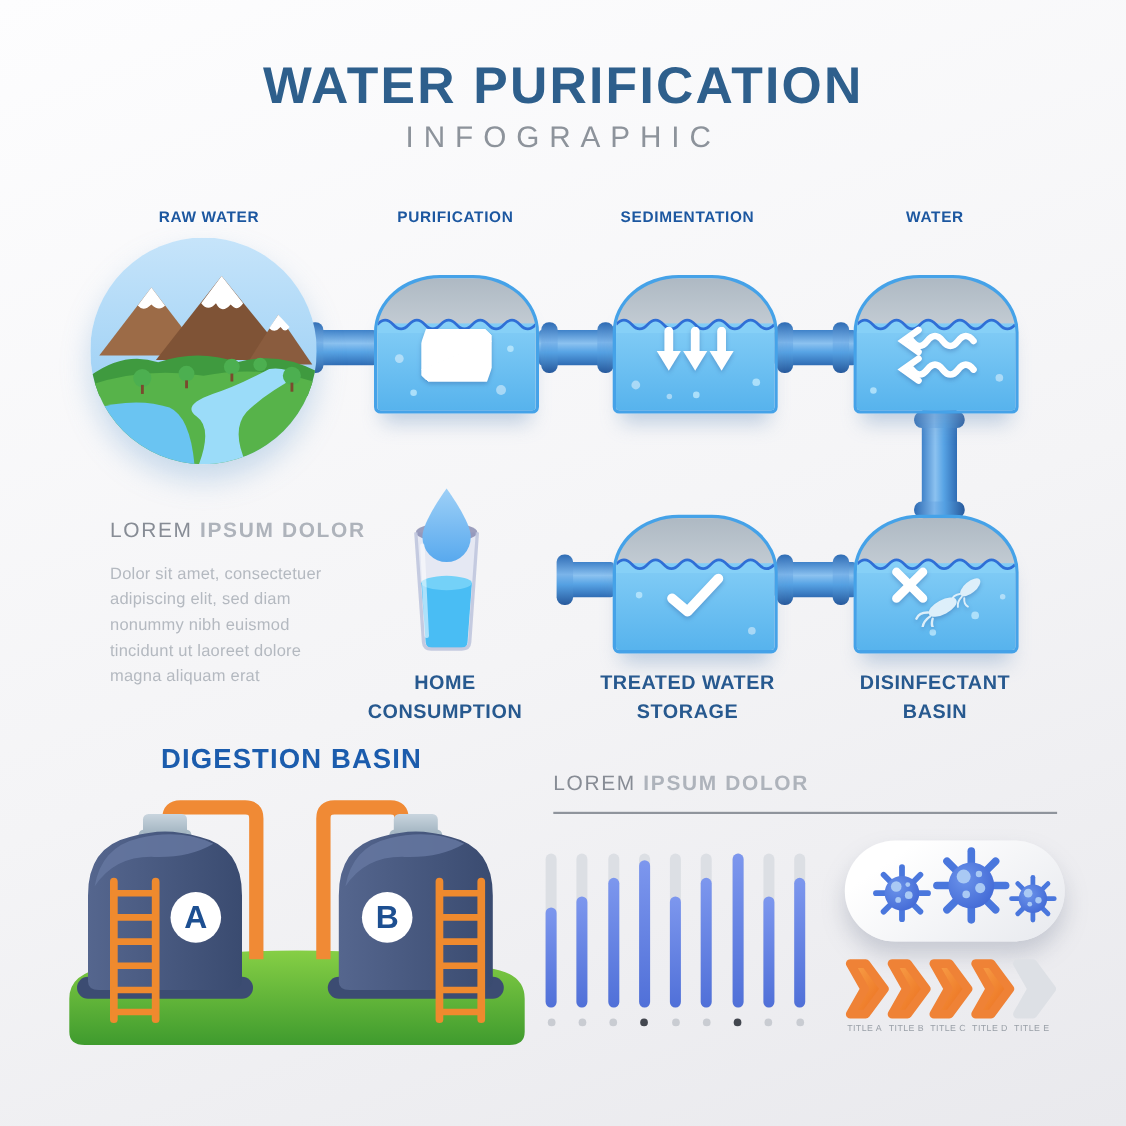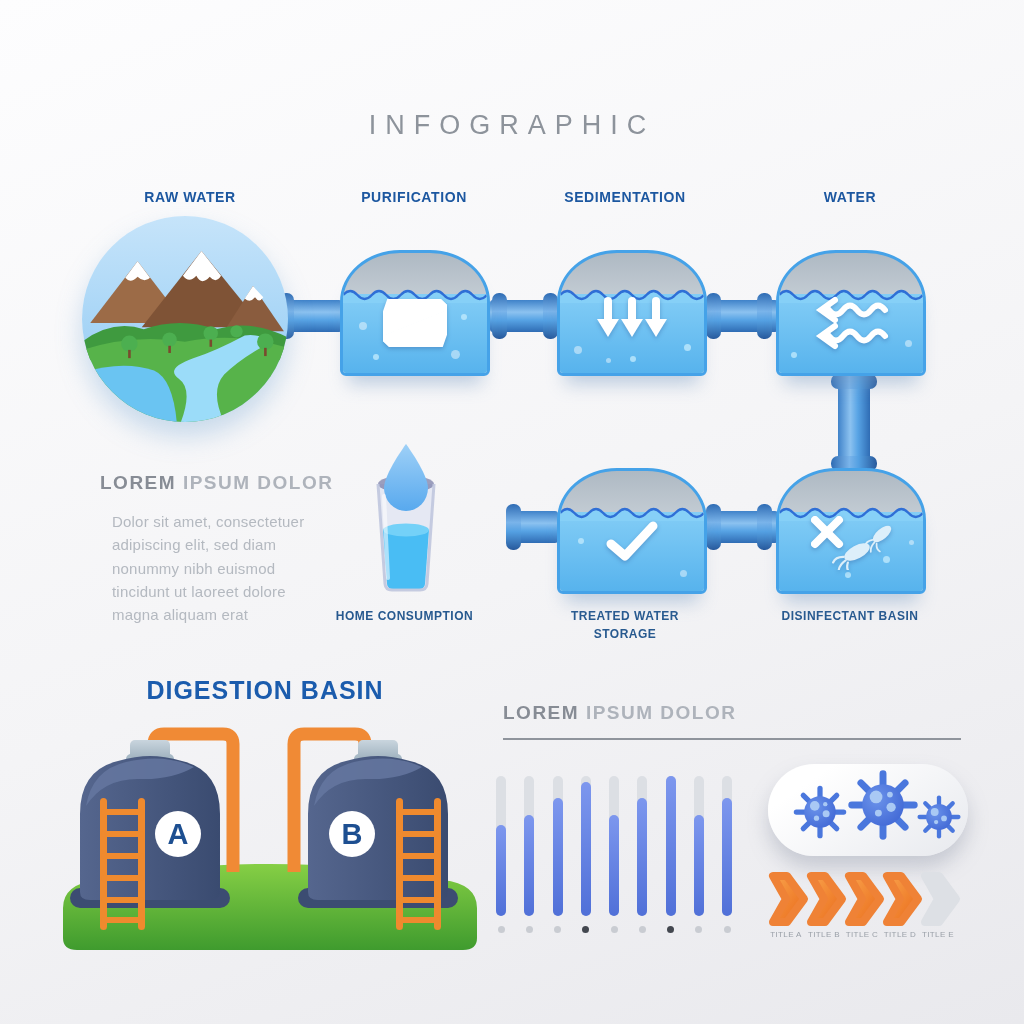--- a/index.html
+++ b/index.html
@@ -10,21 +10,21 @@
   }
   
   .title{position:absolute;top:50px;left:0;width:100%;text-align:center;
     font-size:47px;font-weight:800;letter-spacing:2px;color:#2e5f8c;}
   .subtitle{position:absolute;top:110px;left:0;width:100%;text-align:center;
     font-size:27px;font-weight:400;letter-spacing:9px;color:#8d939b;}
   
   .stage-label{position:absolute;width:200px;text-align:center;top:189px;
     font-size:14px;font-weight:700;letter-spacing:.6px;color:#1c57a0;}
   .stage2-label{position:absolute;text-align:center;top:607px;
-    font-size:12px;font-weight:700;letter-spacing:.5px;color:#27598f;line-height:1.5;}
+    font-size:18px;font-weight:700;letter-spacing:.5px;color:#27598f;line-height:1.5;}
   
   .tank{position:absolute;width:150px;height:126px;overflow:hidden;
     border:3px solid #45a2e8;border-radius:60px 60px 6px 6px / 52px 52px 6px 6px;
     background:linear-gradient(180deg,#aeb9c3 0%,#d6dde3 70%);
     box-shadow:0 16px 18px -8px rgba(120,155,195,.45);z-index:2;box-sizing:border-box;}
   .tank-water{position:absolute;left:0;right:0;bottom:0;height:66%;
     background:linear-gradient(180deg,#83cdf6 0%,#57b3ed 100%);}
   .wave{position:absolute;top:-9px;left:0;width:100%;height:18px;}
   .bubble{position:absolute;border-radius:50%;background:rgba(255,255,255,.45);}
   .bubble.b2{background:rgba(190,232,252,.8);}
@@ -37,24 +37,24 @@
     background:linear-gradient(90deg,#3f82c9 0%,#8cc2f0 38%,#58a4e5 62%,#2f6cb4 100%);}
   .flange-v{position:absolute;width:15px;height:46px;border-radius:7px;z-index:1;
     background:linear-gradient(180deg,#2f6cb4 0%,#7ab4ea 40%,#54a0e2 60%,#27599c 100%);}
   .flange-h{position:absolute;width:46px;height:15px;border-radius:7px;z-index:1;
     background:linear-gradient(90deg,#2f6cb4 0%,#7ab4ea 40%,#54a0e2 60%,#27599c 100%);}
   
   .raw-circle{position:absolute;left:82px;top:216px;width:206px;height:206px;z-index:2;
     border-radius:50%;box-shadow:0 14px 26px rgba(110,160,210,.35);}
   
   .lorem-head{font-size:19px;letter-spacing:1.5px;white-space:nowrap;}
-  .lorem-head .b{font-weight:700;color:#878c95;}
+  .lorem-head .b{font-weight:400;color:#878c95;}
   .lorem-head .l{font-weight:700;color:#aeb3bb;}
   .lorem-body{position:absolute;left:100px;top:510px;width:212px;
-    font-size:15px;line-height:1.55;letter-spacing:.2px;color:#b4b9c0;margin-left:12px;}
+    font-size:15px;line-height:1.55;letter-spacing:.2px;color:#b4b9c0;}
   
   .glass{position:absolute;left:358px;top:438px;width:96px;height:160px;}
   
   .digestion-title{position:absolute;left:115px;top:676px;width:300px;text-align:center;
     font-size:25px;font-weight:800;letter-spacing:1px;color:#1b5cad;}
   .digestion-scene{position:absolute;left:55px;top:712px;width:430px;height:248px;}
   
   .stats-head{position:absolute;left:503px;top:702px;}
   .stats-line{position:absolute;left:503px;top:738px;width:458px;height:2px;background:#8f949c;}
   .bars{position:absolute;left:496px;top:776px;width:236px;height:140px;
@@ -109,20 +109,21 @@
       <linearGradient id="dropG" x1="0" y1="0" x2="0" y2="1">
         <stop offset="0" stop-color="#9ed0f7"></stop>
           <stop offset="1" stop-color="#58a9ee"></stop>
       </linearGradient>
       <marker id="arrW" markerWidth="12" markerHeight="12" refX="6" refY="5" orient="auto">
         <path d="M0,0 L11,5 L0,10 Z" fill="#ffffff"></path>
       </marker>
     </defs>
   </svg>
 
+  <div class="title">WATER PURIFICATION</div>
   <div class="subtitle">INFOGRAPHIC</div>
 
   <div class="stage-label" style="left:90px">RAW WATER</div>
   <div class="stage-label" style="left:314px">PURIFICATION</div>
   <div class="stage-label" style="left:525px">SEDIMENTATION</div>
   <div class="stage-label" style="left:750px">WATER</div>
 
   <div class="pipe-h" style="left:286px;top:300px;width:56px"></div>
   <div class="flange-v" style="left:279px;top:293px"></div>
   <div class="pipe-h" style="left:490px;top:300px;width:68px"></div>

